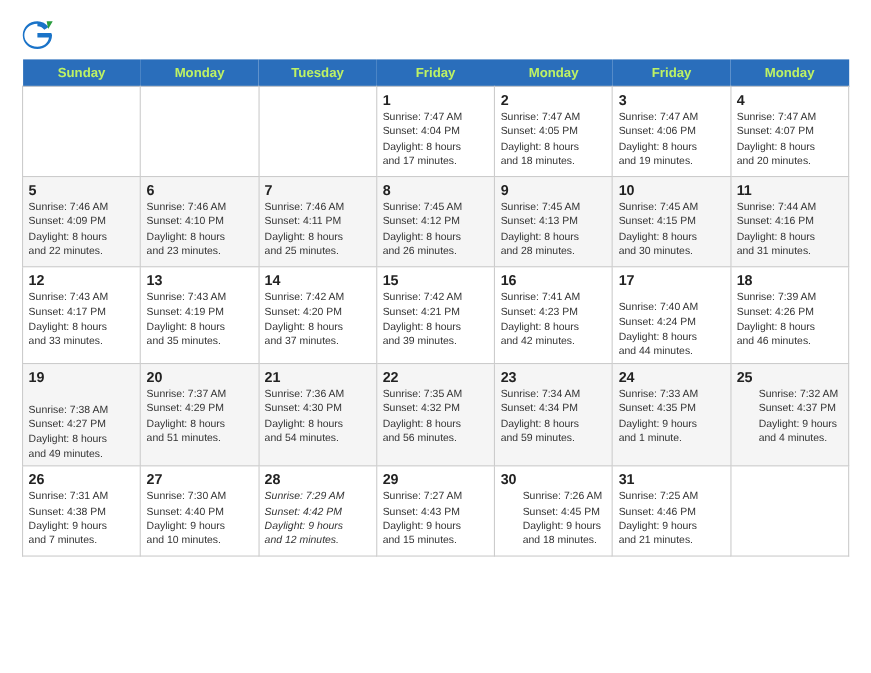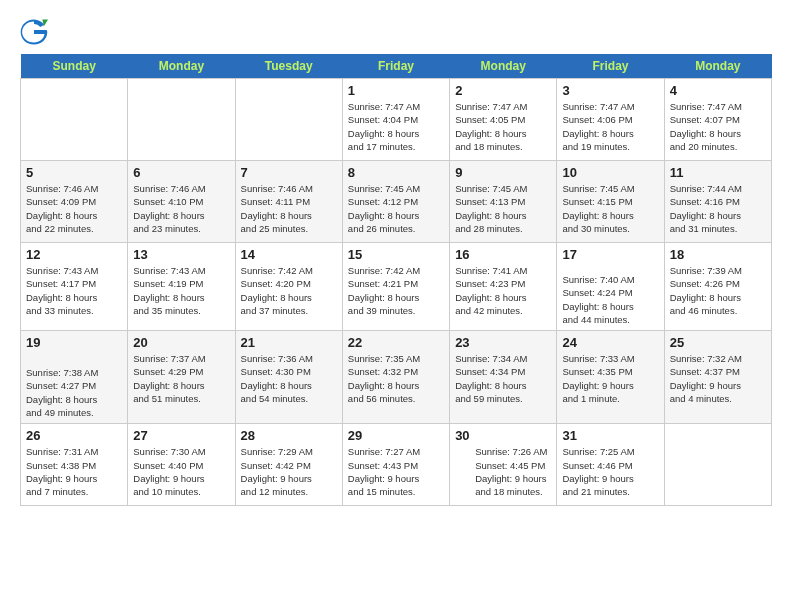--- a/index.html
+++ b/index.html
@@ -295,21 +295,21 @@
           </td>
           <td>
             <div class="day-num">24</div>
             <div class="day-info" style="white-space: pre-line;">Sunrise: 7:33 AM
 Sunset: 4:35 PM
 Daylight: 9 hours
 and 1 minute.</div>
           </td>
           <td>
             <div class="day-num">25</div>
-            <div class="day-info" style="white-space: pre-line;">Sunrise: 7:32 AM
+            <div class="day-info" style="white-space: pre-line; margin-left: 20px;">Sunrise: 7:32 AM
 Sunset: 4:37 PM
 Daylight: 9 hours
 and 4 minutes.</div>
           </td>
         </tr>
         <tr>
           <td>
             <div class="day-num">26</div>
             <div class="day-info" style="white-space: pre-line;">Sunrise: 7:31 AM
 Sunset: 4:38 PM
@@ -318,21 +318,21 @@
           </td>
           <td>
             <div class="day-num">27</div>
             <div class="day-info" style="white-space: pre-line;">Sunrise: 7:30 AM
 Sunset: 4:40 PM
 Daylight: 9 hours
 and 10 minutes.</div>
           </td>
           <td>
             <div class="day-num">28</div>
-            <div class="day-info" style="white-space: pre-line;">Sunrise: 7:29 AM
+            <div class="day-info" style="white-space: pre-line; font-style: italic;">Sunrise: 7:29 AM
 Sunset: 4:42 PM
 Daylight: 9 hours
 and 12 minutes.</div>
           </td>
           <td>
             <div class="day-num">29</div>
             <div class="day-info" style="white-space: pre-line;">Sunrise: 7:27 AM
 Sunset: 4:43 PM
 Daylight: 9 hours
 and 15 minutes.</div>

